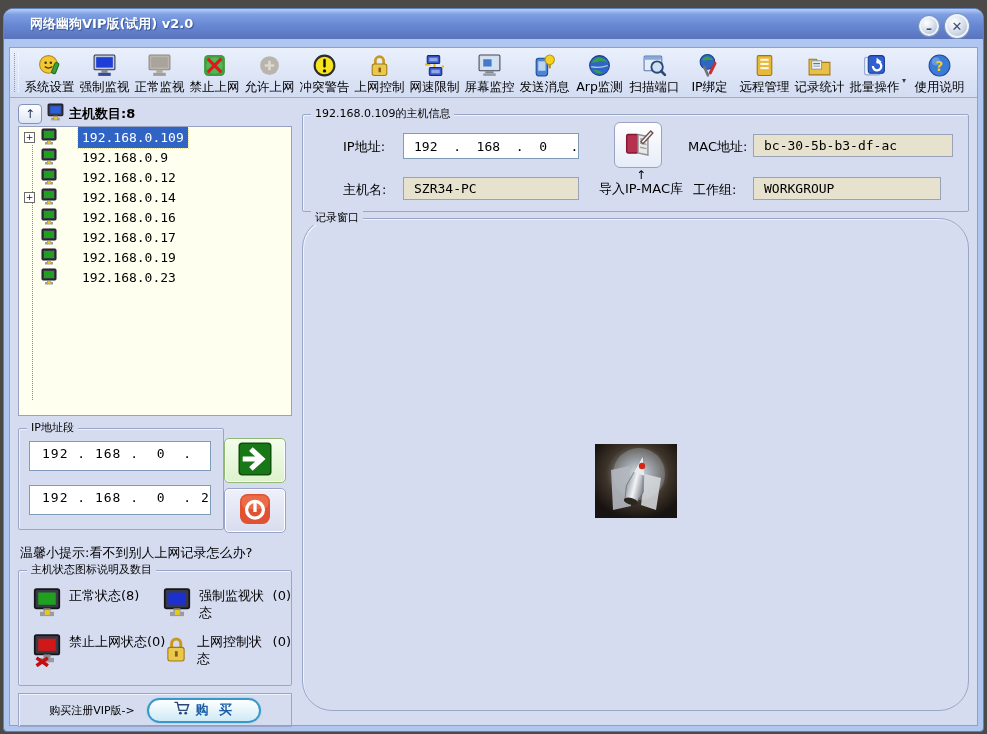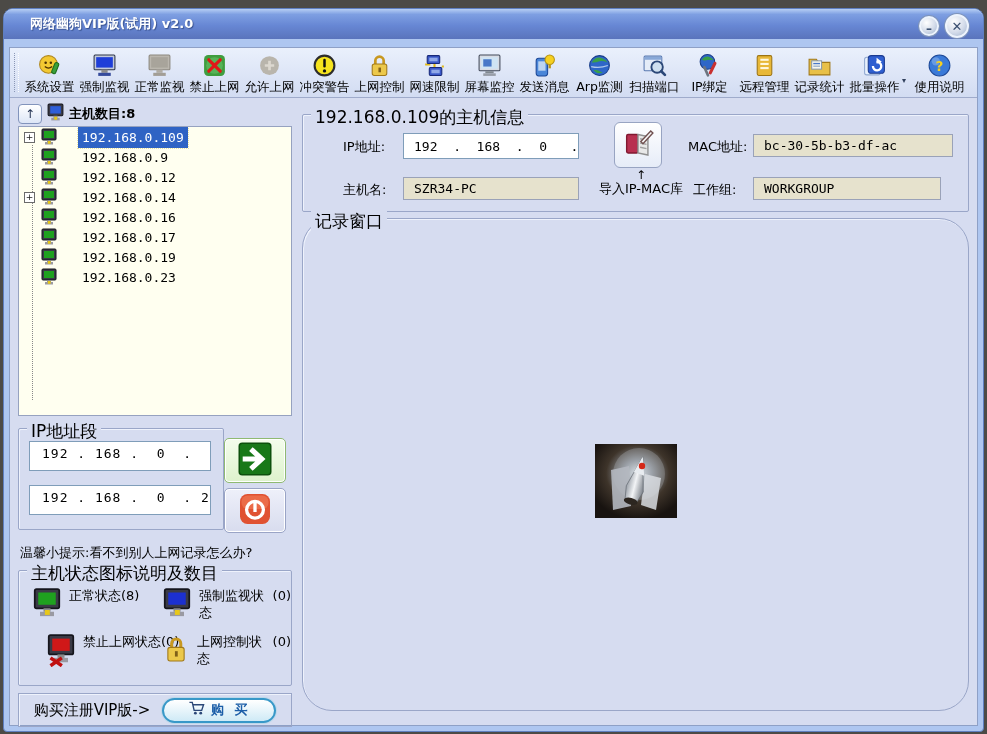--- a/index.html
+++ b/index.html
@@ -33,21 +33,21 @@
   .tb-btn { min-width:55px; height:46px; display:flex; flex-direction:column; align-items:center;
     justify-content:flex-start; cursor:pointer; border:1px solid transparent; border-radius:3px; }
   .tb-btn .ticon { height:28px; display:flex; align-items:center; justify-content:center; }
   .tb-btn .tlabel { font-size:12.5px; color:#000; white-space:nowrap; line-height:15px; }
   .dd-arrow { width:10px; font-size:8px; color:#30405c; align-self:center; margin-top:14px; cursor:pointer; }
 
   
   .groupbox { position:absolute; border:1px solid #9aa6c8; border-radius:2px;
     box-shadow:inset 1px 1px 0 #eef2fc; }
   .groupbox > .legend { position:absolute; top:-9px; left:8px; background:#d6dcf0;
-    padding:0 4px; font-size:17px; color:#000; white-space:nowrap; }
+    padding:0 4px; font-size:11px; color:#000; white-space:nowrap; }
 
   
   .tree-header { position:absolute; left:8px; top:55px; width:274px; height:22px;
     display:flex; align-items:center; gap:5px; }
   .up-btn { width:24px; height:20px; border:1px solid #8294bc; border-radius:4px;
     background:linear-gradient(#ffffff,#dde6f6); font-size:12px; color:#203050;
     display:flex; align-items:center; justify-content:center; cursor:pointer; }
   .tree-header .hdr-label { font-size:13px; font-weight:bold; color:#000; }
 
   .tree-box { position:absolute; left:8px; top:78px; width:274px; height:290px;
@@ -73,21 +73,21 @@
   .hint { position:absolute; left:10px; top:496px; width:280px; font-size:13px; color:#000; }
 
   .status-item { position:absolute; display:flex; gap:8px; }
   .status-texts { display:flex; flex-direction:row; }
   .status-label { font-size:13px; color:#000; line-height:17px; }
   .status-count { font-size:13px; color:#000; line-height:17px; }
 
   .purchase-bar { position:absolute; left:8px; top:645px; width:274px; height:34px;
     border:1px solid #9aa6c8; display:flex; align-items:center; justify-content:center; gap:12px;
     box-shadow:inset 1px 1px 0 #eef2fc; }
-  .purchase-label { font-size:15px; color:#000; }
+  .purchase-label { font-size:11px; color:#000; }
   .buy-btn { width:114px; height:25px; border:2px solid #3898c8; border-radius:13px;
     background:linear-gradient(#ffffff,#cfeaf6); box-shadow:0 0 0 1px #bcd8ea;
     display:flex; align-items:center; justify-content:center; gap:6px; cursor:pointer; }
   .buy-btn .buy-text { color:#1c5ea8; font-size:13px; font-weight:bold; letter-spacing:3px; }
 
   
   .field-label { position:absolute; font-size:13px; color:#000; }
   .field { position:absolute; border:1px solid #9aa2b8; font-family:"DejaVu Sans Mono", monospace; font-size:13px; padding-left:10px; }
   .field.white { background:#fff; border-color:#7f9db9; }
   .field.beige { background:#e6e2cd; }
@@ -495,21 +495,21 @@
               <rect x="6" y="12" width="4" height="2" fill="#8a8a8a"></rect>
               <rect x="4" y="14" width="8" height="2.5" fill="#9a9aa2"></rect>
               <rect x="6.8" y="13" width="2.8" height="2.8" fill="#e8c818"></rect>
             </svg></span>
         <span class="status-texts">
             <span class="status-label">强制监视状态</span>
             <span class="status-count">(0)</span>
           </span>
       </div>
 
-      <div class="status-item" style="left:28px; top:62px;">
+      <div class="status-item" style="left:14px; top:62px;">
         <span><svg width="28" height="34" viewBox="0 0 16 19">
               <rect x="1" y="1" width="14" height="11" rx="1" fill="#3a3a46" stroke="#15151c"></rect>
               <rect x="3" y="3" width="10" height="7" fill="#d01818"></rect>
               <rect x="6" y="12" width="4" height="2" fill="#8a8a8a"></rect>
               <rect x="4" y="14" width="8" height="2.5" fill="#9a9aa2"></rect>
               <path d="M2 14 L8.5 18.5 M8.5 14 L2 18.5" stroke="#c01010" stroke-width="2"></path>
             </svg></span>
         <span class="status-texts">
             <span class="status-label">禁止上网状态</span>
             <span class="status-count">(0)</span>

